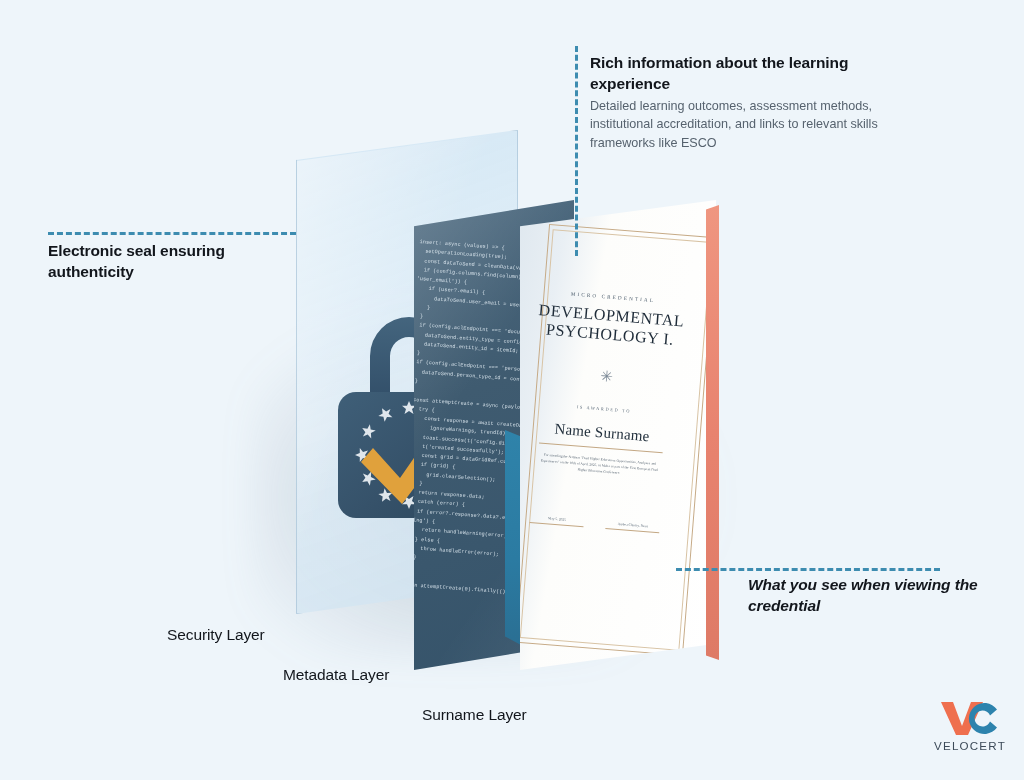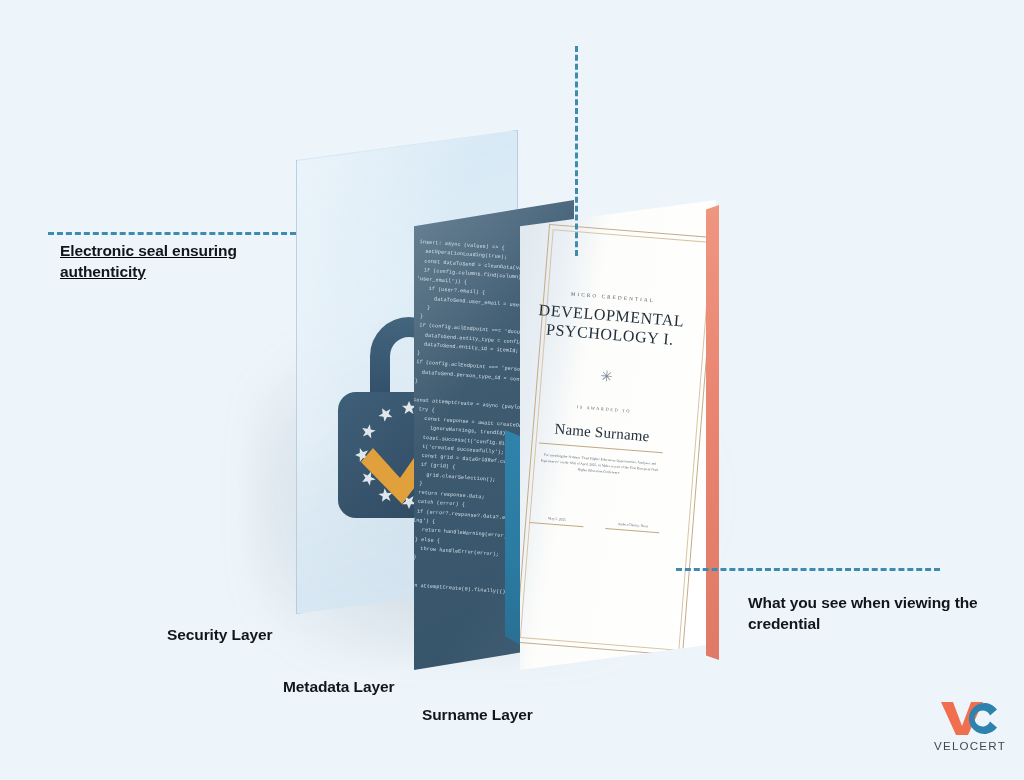--- a/index.html
+++ b/index.html
@@ -18,43 +18,43 @@
   .callout h3 {
     font-size:15.5px; font-weight:700; color:#12161c;
     line-height:1.35; letter-spacing:-0.1px;
   }
   .callout p {
     font-size:12.6px; font-weight:400; color:#56626e;
     line-height:1.48; margin-top:2px;
   }
 
   #callout-top { left:590px; top:53px; width:300px; }
-  #callout-left { left:60px; top:241px; width:240px;text-decoration:underline; }
-  #callout-right { left:748px; top:593px; width:240px; }
+  #callout-left { left:48px; top:241px; width:240px; }
+  #callout-right { left:748px; top:575px; width:240px;font-style:italic; }
 
   
   .dash-h {
     position:absolute; height:0;
     border-top:3px dashed #3d8cb0;
   }
   .dash-v {
     position:absolute; width:0;
     border-left:3px dashed #3d8cb0;
   }
   #lead-left  { left:48px;  top:232px; width:248px; }
   #lead-right { left:676px; top:568px; width:264px; }
   #lead-top   { left:575px; top:46px;  height:210px; }
 
   
   .layer-label {
-    position:absolute; font-size:15.5px; font-weight:700;
+    position:absolute; font-size:15.5px; font-weight:400;
     color:#12161c; letter-spacing:-0.1px; white-space:nowrap;
   }
   #label-security { left:167px; top:626px; }
-  #label-metadata { left:283px; top:666px;margin-top:12px; }
+  #label-metadata { left:283px; top:666px; }
   #label-visual   { left:422px; top:706px; }
 
   
   .panel { position:absolute; }
 
   
   #ground-shadow {
     position:absolute; left:250px; top:300px; width:470px; height:360px;
     background:radial-gradient(ellipse at 45% 55%, rgba(90,115,140,.30) 0%, rgba(90,115,140,.13) 42%, rgba(90,115,140,0) 72%);
     filter:blur(16px);
@@ -330,20 +330,24 @@
         </div>
       </div>
     </div>
   </div>
   <div id="cert-edge"></div>
 
   <div class="dash-h" id="lead-left"></div>
   <div class="dash-h" id="lead-right"></div>
   <div class="dash-v" id="lead-top"></div>
 
+  <div class="callout" id="callout-top">
+    <h3>Rich information about the learning experience</h3>
+    <p>Detailed learning outcomes, assessment methods, institutional accreditation, and links to relevant skills frameworks like ESCO</p>
+  </div>
 
   <div class="callout" id="callout-left">
     <h3>Electronic seal ensuring authenticity</h3>
   </div>
 
   <div class="callout" id="callout-right">
     <h3>What you see when viewing the credential</h3>
   </div>
 
   <div class="layer-label" id="label-security">Security Layer</div>

